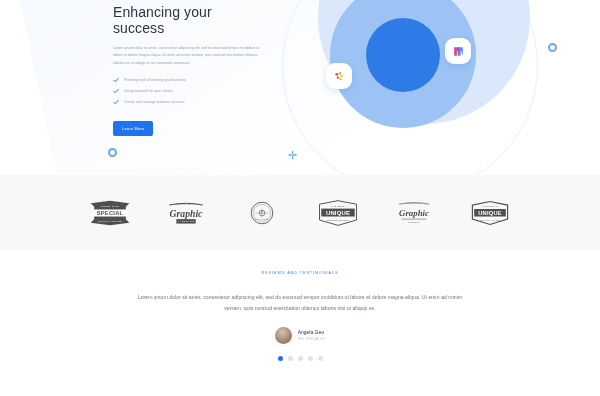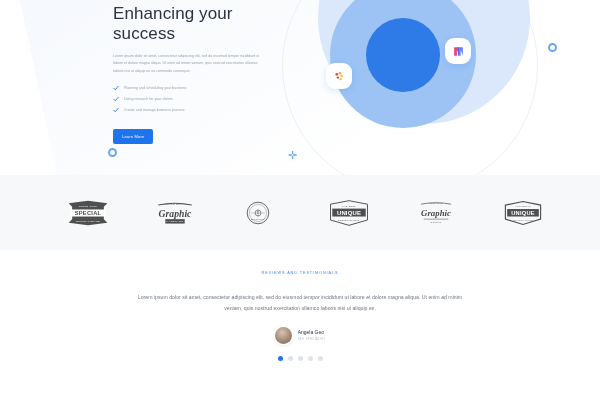--- a/index.html
+++ b/index.html
@@ -83,21 +83,21 @@
     line-height:1;
     left:288px; top:150px;
   }
 
   .hero-text {
     position:absolute;
     left:113px; top:4px;
     width:152px;
   }
   .h1 {
-    font-size:17px;
+    font-size:14px;
     font-weight:400;
     color:#2b3440;
     letter-spacing:0.1px;
     margin-bottom:9px;
   }
   .lead {
     font-size:3.6px;
     line-height:2.05;
     color:#9aa3ae;
     margin-bottom:10px;
@@ -132,23 +132,22 @@
   .logos {
     background:#f7f8f9;
     height:75px;
     display:flex;
     align-items:center;
     justify-content:center;
     gap:32px;
   }
   .logo {
     width:44px; height:34px;
-    display:flex; align-items:center; justify-content:flex-start;
+    display:flex; align-items:center; justify-content:center;
     opacity:0.82;
-    margin-left:11px;
   }
   .logo svg { display:block; }
 
   
   .testi {
     background:#ffffff;
     padding-top:21px;
     text-align:center;
   }
   .eyebrow {

